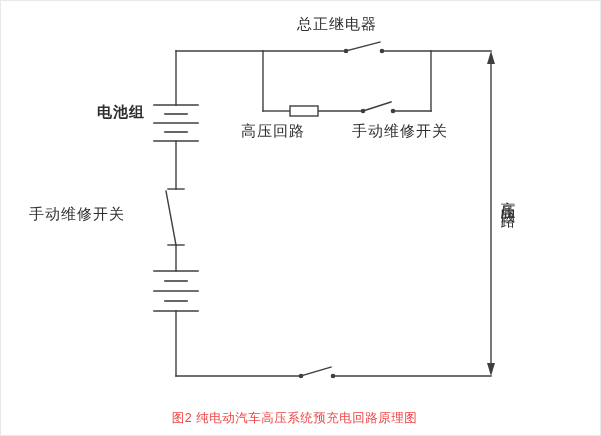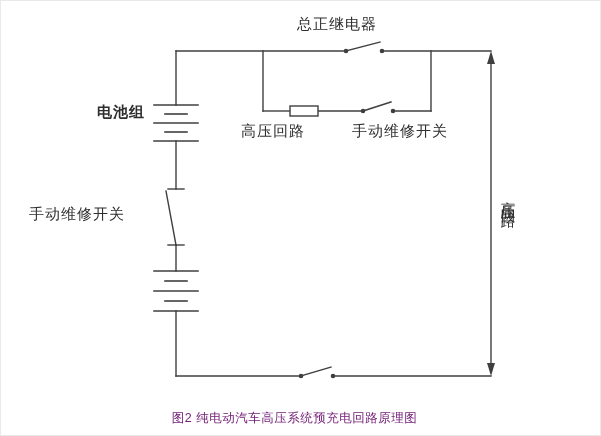--- a/index.html
+++ b/index.html
@@ -26,21 +26,21 @@
     writing-mode:vertical-rl;
     letter-spacing:4px;
   }
   .caption {
     position:absolute;
     left:0; right:12px;
     top:409px;
     text-align:center;
     font-size:12.5px;
     letter-spacing:0.5px;
-    color:#701a75;
+    color:#ef4444;
   }
 </style>
 </head>
 <body>
 
 <div class="figure">
 
   <svg width="601" height="436" viewBox="0 0 601 436">
     <g stroke="#3f3f3f" stroke-width="1.4" fill="none" stroke-linecap="square">
 

